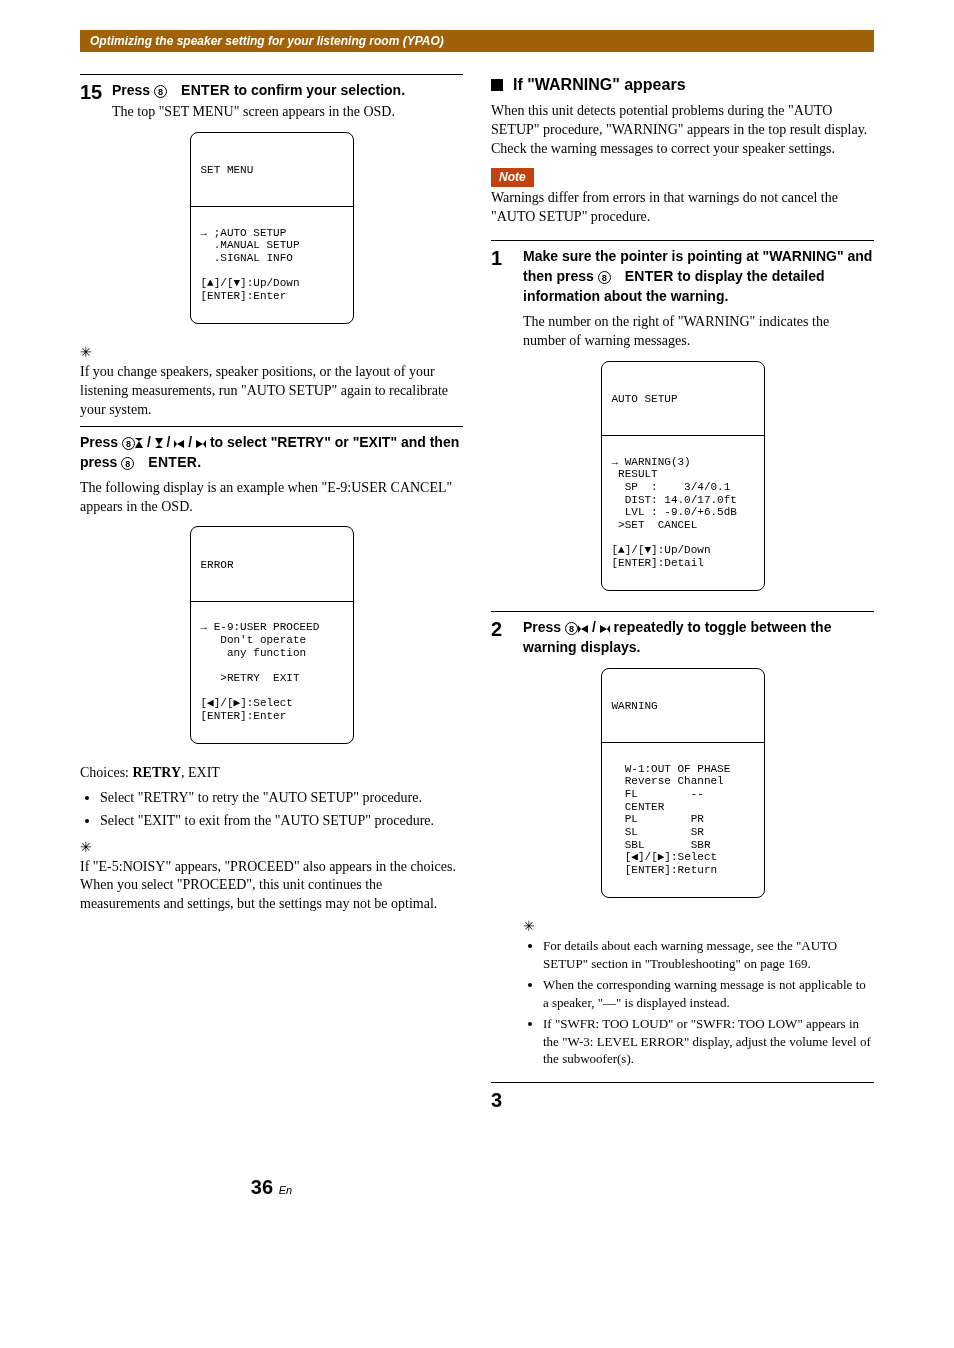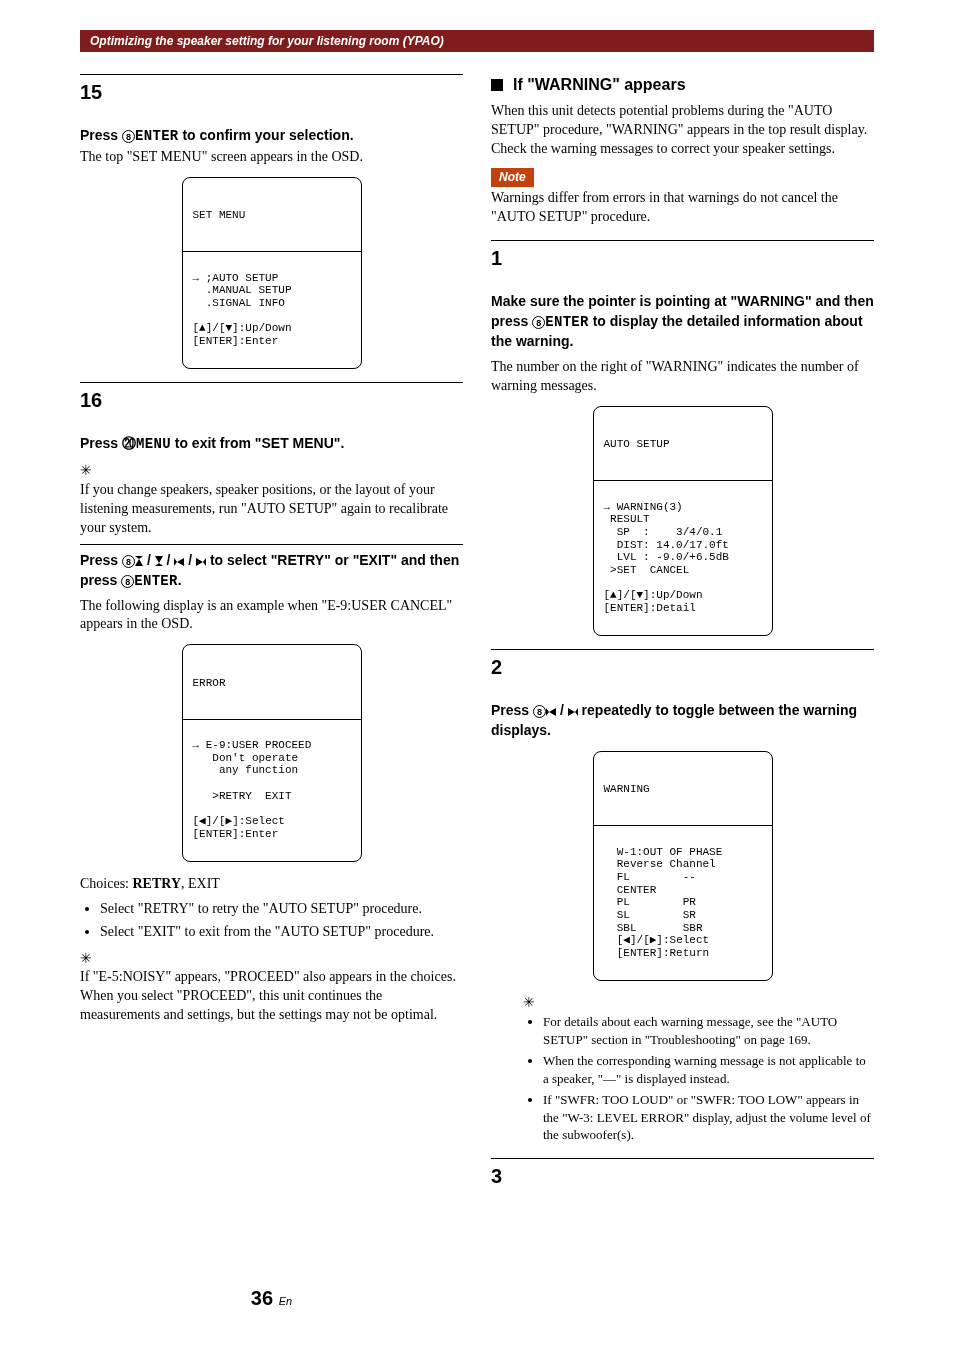--- a/index.html
+++ b/index.html
@@ -7,43 +7,42 @@
     background: #fff;
     font-family: "Times New Roman", Times, serif;
     font-size: 14px;
     color: #000;
     width: 954px;
     margin: 0 auto;
     padding: 30px 80px 40px 80px;
     line-height: 1.35;
   }
   .header-bar {
-    background: #7f1d1d;
+    background: #a16207;
     color: #fff;
     font-family: Arial, Helvetica, sans-serif;
     font-weight: bold;
     font-style: italic;
     font-size: 12px;
     padding: 3px 10px;
     margin-bottom: 22px;
   }
   .columns {
     display: flex;
     gap: 28px;
   }
   .col {
     flex: 1 1 0;
     min-width: 0;
   }
   .ruleTop { border-top: 1.5px solid #000; padding-top: 6px; }
   .ruleThin { border-top: 1px solid #000; padding-top: 6px; }
   .step {
     display: flex;
-    gap: 23px;
-    flex-direction: column;
+    gap: 8px;
   }
   .step-num {
     font-family: Arial, Helvetica, sans-serif;
     font-weight: bold;
     font-size: 20px;
     line-height: 1.1;
     min-width: 24px;
   }
   .step-bold {
     font-family: Arial, Helvetica, sans-serif;
@@ -78,22 +77,22 @@
     font-style: italic;
     font-weight: bold;
     font-size: 12px;
     padding: 1px 8px;
     margin-top: 10px;
     margin-bottom: 2px;
   }
   .osd {
     border: 1px solid #000;
     border-radius: 8px;
-    width: 180px;
-    margin: 10px auto 13px auto;
+    width: 164px;
+    margin: 10px auto 20px auto;
     padding: 6px 10px 8px 10px;
     font-family: "Courier New", monospace;
     font-size: 11px;
     line-height: 1.15;
     white-space: pre;
     color: #000;
   }
   .osd .title {
     font-size: 11px;
     border-bottom: 0;
@@ -127,23 +126,24 @@
     border:1px solid #000;
     border-radius:50%;
     width:13px;height:13px;
     font-family: Arial, sans-serif;
     font-size:9px;
     line-height:12px;
     text-align:center;
     vertical-align:0px;
   }
   .big {
-    font-family: Liberation Mono, monospace;
+    font-family: Liberation Sans, sans-serif;
     font-weight: 900;
     letter-spacing: 0.3px;
+    margin-left: 14px;
   }
   .tri {
     display:inline-block;
     width:0;height:0;
     border-style: solid;
     vertical-align: -1px;
   }
   
   .upTri { border-left:4px solid transparent; border-right:4px solid transparent; border-bottom:7px solid #000; }
   .dnTri { border-left:4px solid transparent; border-right:4px solid transparent; border-top:7px solid #000; }
@@ -180,28 +180,20 @@
       <span class="title">SET MENU</span>
       <div class="titleLine"></div>
 <span>→ ;AUTO SETUP
   .MANUAL SETUP
   .SIGNAL INFO</span>
 
 <span>[▲]/[▼]:Up/Down
 [ENTER]:Enter</span>
     </div>
 
-    <div class="ruleThin step mt10">
-      <div class="step-num">16</div>
-      <div>
-        <span class="step-bold">
-          <span>Press </span><span>⑳</span><span class="big">MENU</span><span> to exit from "SET MENU".</span>
-        </span>
-      </div>
-    </div>
 
     <div class="mt8">
       <span class="sparkle">✳︎</span>
     </div>
     <div class="bodyText">If you change speakers, speaker positions, or the layout of your listening measurements, run "AUTO SETUP" again to recalibrate your system.</div>
 
 
     <div class="ruleThin mt6">
       <span class="step-bold">
         <span>Press </span><span class="circNum">8</span><span class="tri upTri"></span> / <span class="tri dnTri"></span> / <span class="tri lfTri"></span> / <span class="tri rtTri"></span><span> to select "RETRY" or "EXIT" and then press </span><span class="circNum">8</span><span class="big">ENTER</span><span>.</span>

